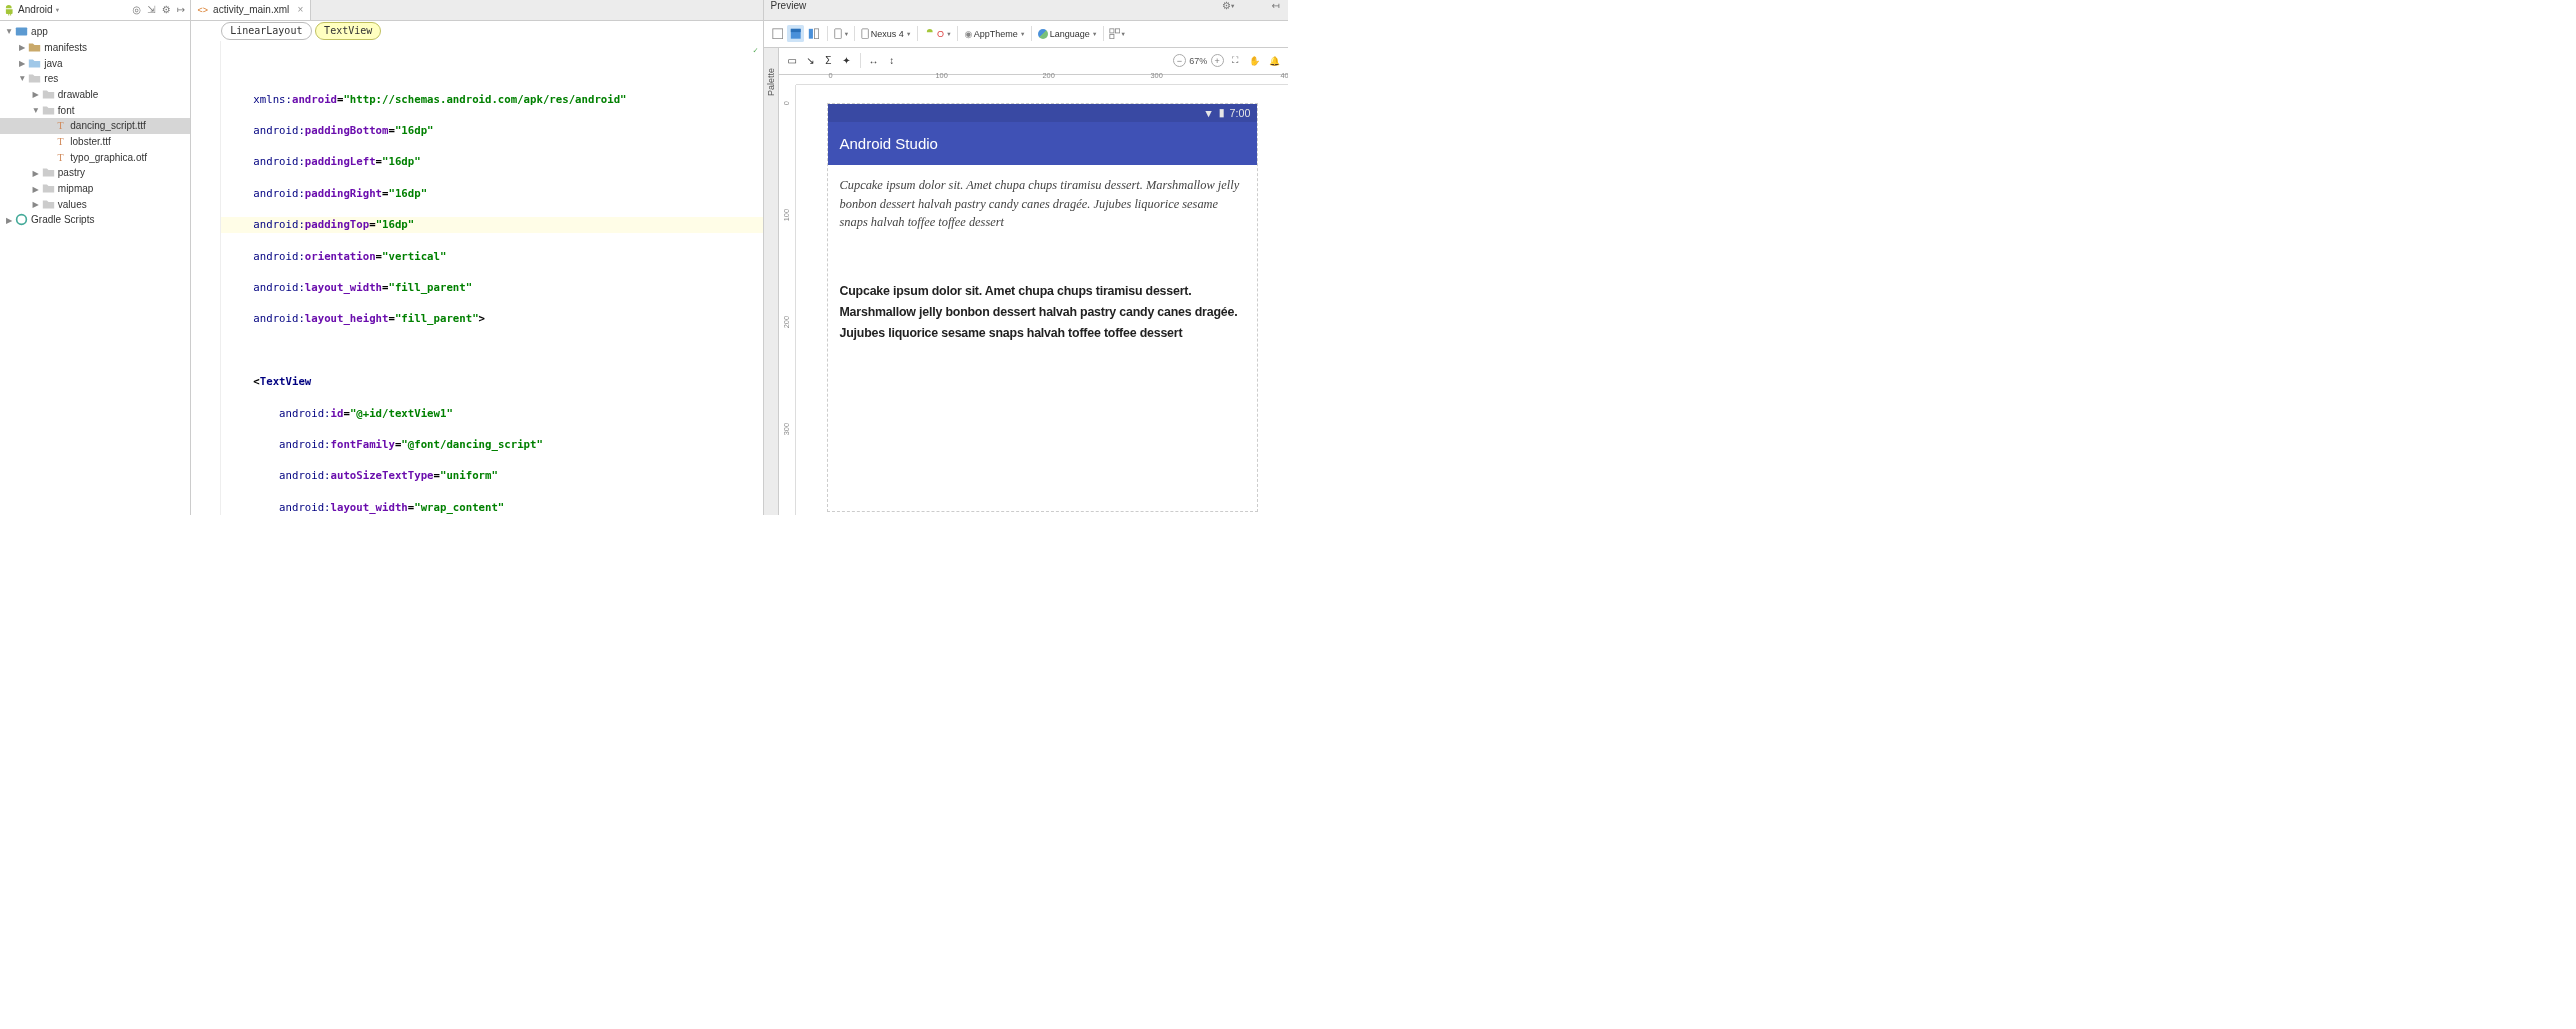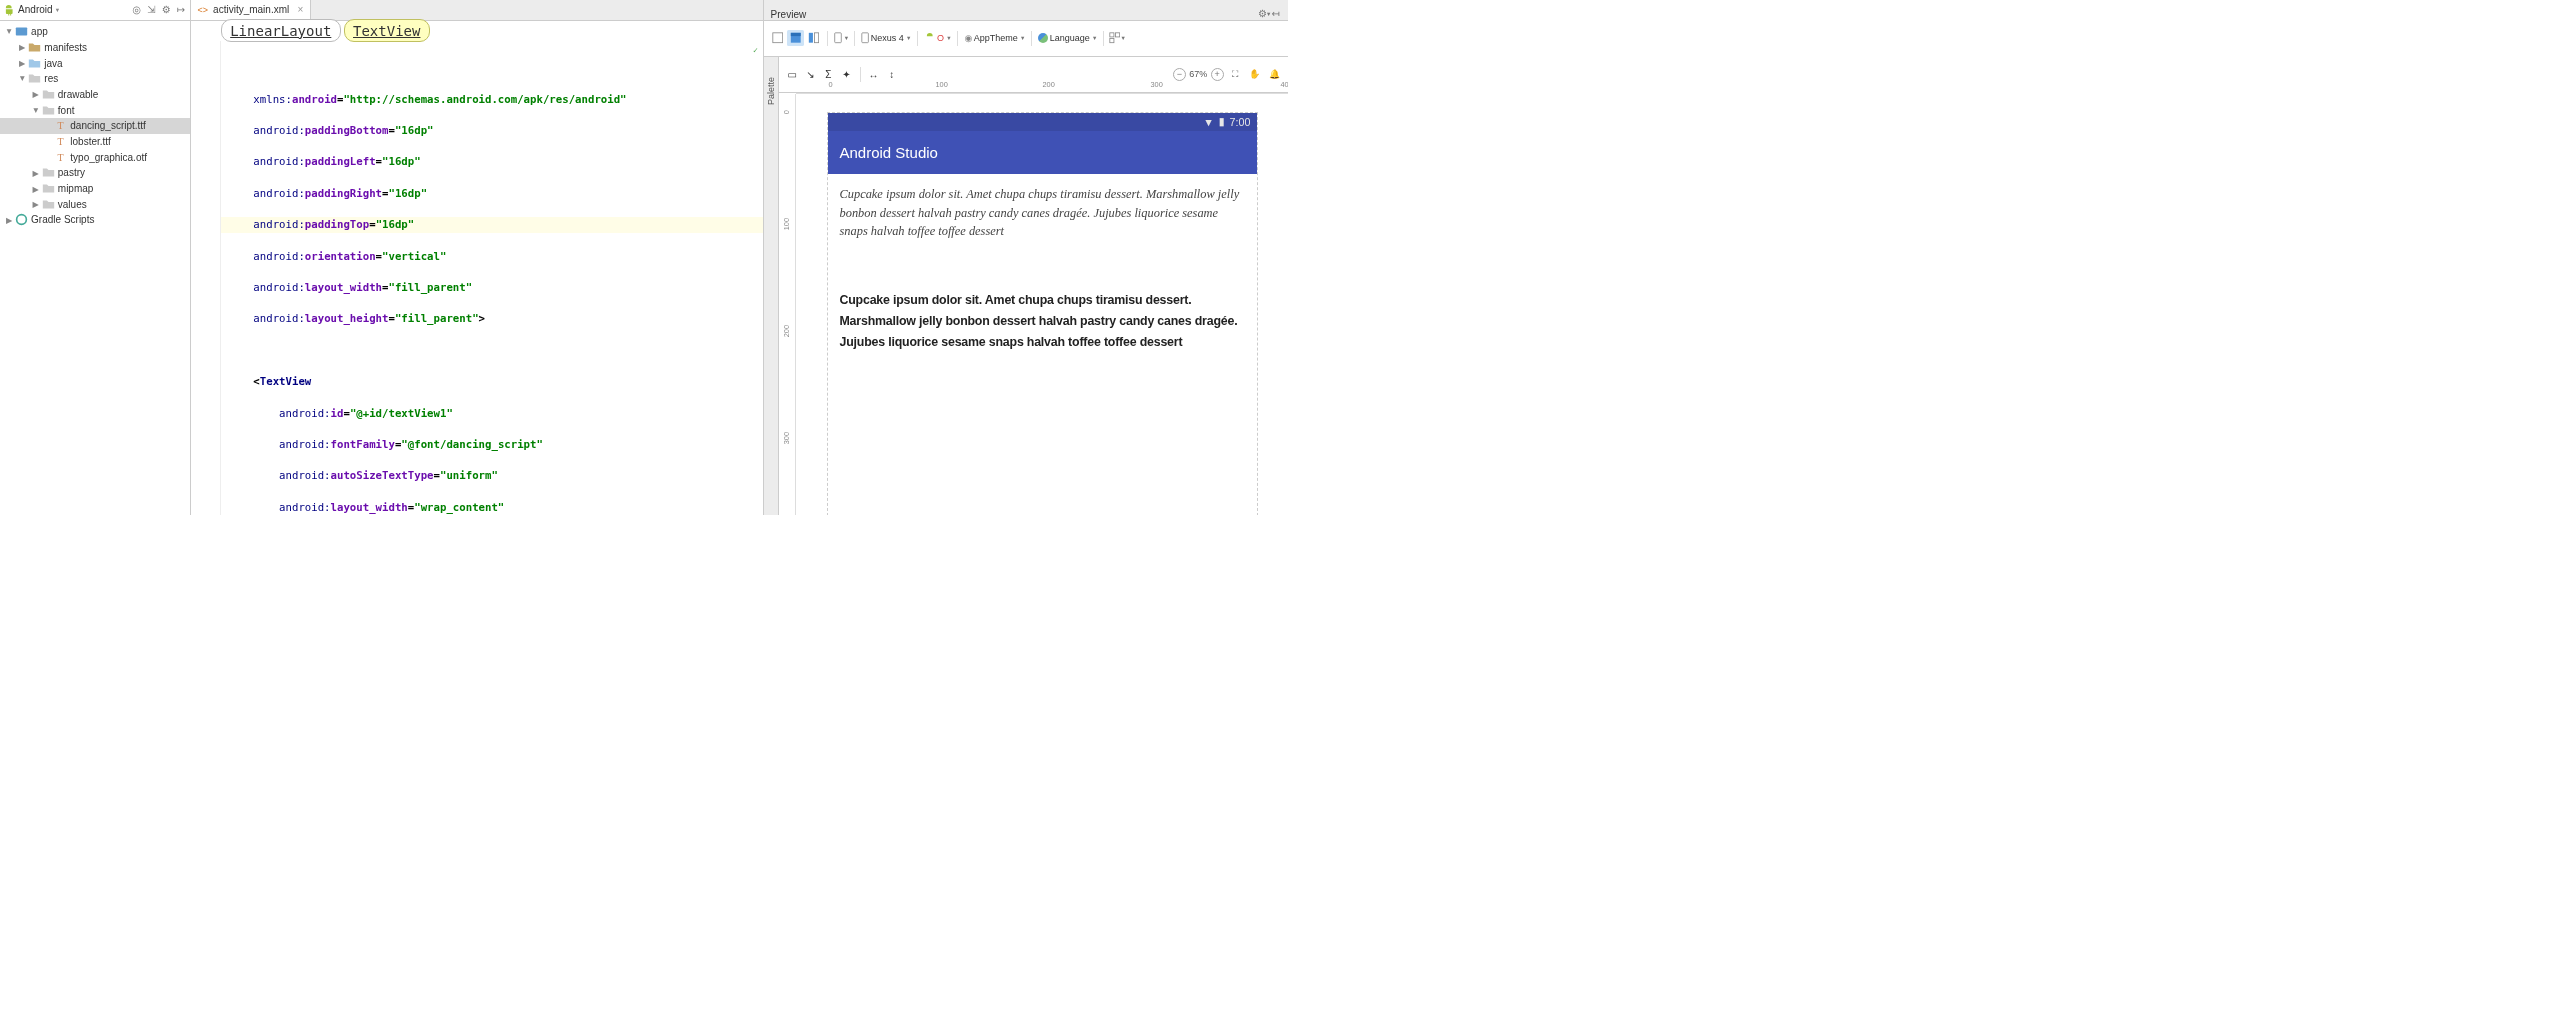--- a/index.html
+++ b/index.html
@@ -19,39 +19,39 @@
 .tree-node .icon { width: 13px; height: 13px; display: inline-flex; align-items: center; justify-content: center; margin-right: 3.3px; }
 .tree-node.bold span.label { font-weight: normal; }
 .tree-node.selected { background: #d6d6d6; }
 
 
 .editor { flex: 1; display: flex; flex-direction: column; border-right: 0.8px solid #ccc; min-width: 0; }
 .tabs { height: 20.6px; border-bottom: 0.8px solid #ccc; display: flex; align-items: stretch; background: #ececec; }
 .tab { display: flex; align-items: center; padding: 0 6.6px; gap: 5px; background: #fff; border-right: 0.8px solid #ccc; font-size: 10px; }
 .tab .close { color: #999; cursor: pointer; margin-left: 3.3px; }
 .breadcrumb { height: 20.6px; display: flex; align-items: center; padding-left: 30px; gap: 3.3px; }
-.breadcrumb .crumb { border: 0.8px solid #bbb; border-radius: 10px; padding: 2.5px 8.2px; font-size: 14px; font-family: Menlo, monospace; color: #333; background: #fff; text-decoration: underline; }
+.breadcrumb .crumb { border: 0.8px solid #bbb; border-radius: 10px; padding: 2.5px 8.2px; font-size: 10px; font-family: Menlo, monospace; color: #333; background: #fff; }
 .breadcrumb .crumb.active { background: #ffffc0; border-color: #c0c060; }
 .code-wrap { flex: 1; display: flex; overflow: hidden; position: relative; }
 .gutter { width: 30px; background: #fff; border-right: 0.8px solid #eee; }
 .code { flex: 1; font-family: Menlo, Monaco, monospace; font-size: 10.7px; line-height: 15.7px; padding: 3.3px 0 3.3px 6.6px; white-space: pre; overflow: hidden; position: relative; }
 .code .line { min-height: 15.7px; }
 .code .hl { background: #fffde7; position: absolute; left: 0; right: 0; height: 15.7px; z-index: -1; }
 .k-ns { color: #000080; font-weight: normal; }
 .k-attr { color: #6a0dad; font-weight: bold; }
 .k-val { color: #008000; font-weight: bold; }
 .k-tag { color: #000080; font-weight: bold; }
 .k-plain { color: #000; font-weight: bold; }
 .code .green-check { position: absolute; top: 1.6px; right: 5px; color: #5a5; font-size: 8.2px; }
 
 
 .preview { width: 524px; display: flex; flex-direction: column; }
-.preview-title { height: 20.6px; border-bottom: 0.8px solid #ccc; display: flex; align-items: flex-end; padding: 0 6.6px; background: #ececec; }
+.preview-title { height: 20.6px; border-bottom: 0.8px solid #ccc; display: flex; align-items: flex-start; padding: 0 6.6px; background: #ececec; gap: 36px; }
 .preview-title .spacer { flex: 1; }
-.toolbar-row { height: 36px; border-bottom: 0.8px solid #ccc; display: flex; align-items: center; padding: 8px 5px; gap: 1.6px; background: #fff; }
+.toolbar-row { height: 27px; border-bottom: 0.8px solid #ccc; display: flex; align-items: center; padding: 8px 5px; gap: 1.6px; background: #fff; }
 .toolbar-row .sep { width: 0.8px; height: 15px; background: #ddd; margin: 0 3.3px; }
 .tb-btn { width: 16.5px; height: 16.5px; display: inline-flex; align-items: center; justify-content: center; cursor: pointer; border-radius: 1.6px; }
 .tb-label { font-size: 9px; padding: 0 1.6px; display: flex; align-items: center; gap: 1.6px; }
 .tb-dd::after { content: "▾"; font-size: 6.6px; color: #777; margin-left: 1.6px; }
 .canvas-wrap { flex: 1; display: flex; position: relative; overflow: hidden; background: #fff; }
 .palette-tab { width: 15px; background: #ececec; border-right: 0.8px solid #ccc; display: flex; align-items: flex-start; justify-content: center; padding-top: 20px; }
 .palette-tab span { writing-mode: vertical-rl; transform: rotate(180deg); font-size: 9px; color: #555; }
 .canvas-area { flex: 1; position: relative; background: #fff; }
 .ruler-h { position: absolute; top: 20.6px; left: 16.5px; right: 0; height: 16.5px; border-bottom: 0.8px solid #ddd; font-size: 7.4px; color: #888; }
 .ruler-h .tick { position: absolute; top: 3.3px; }

